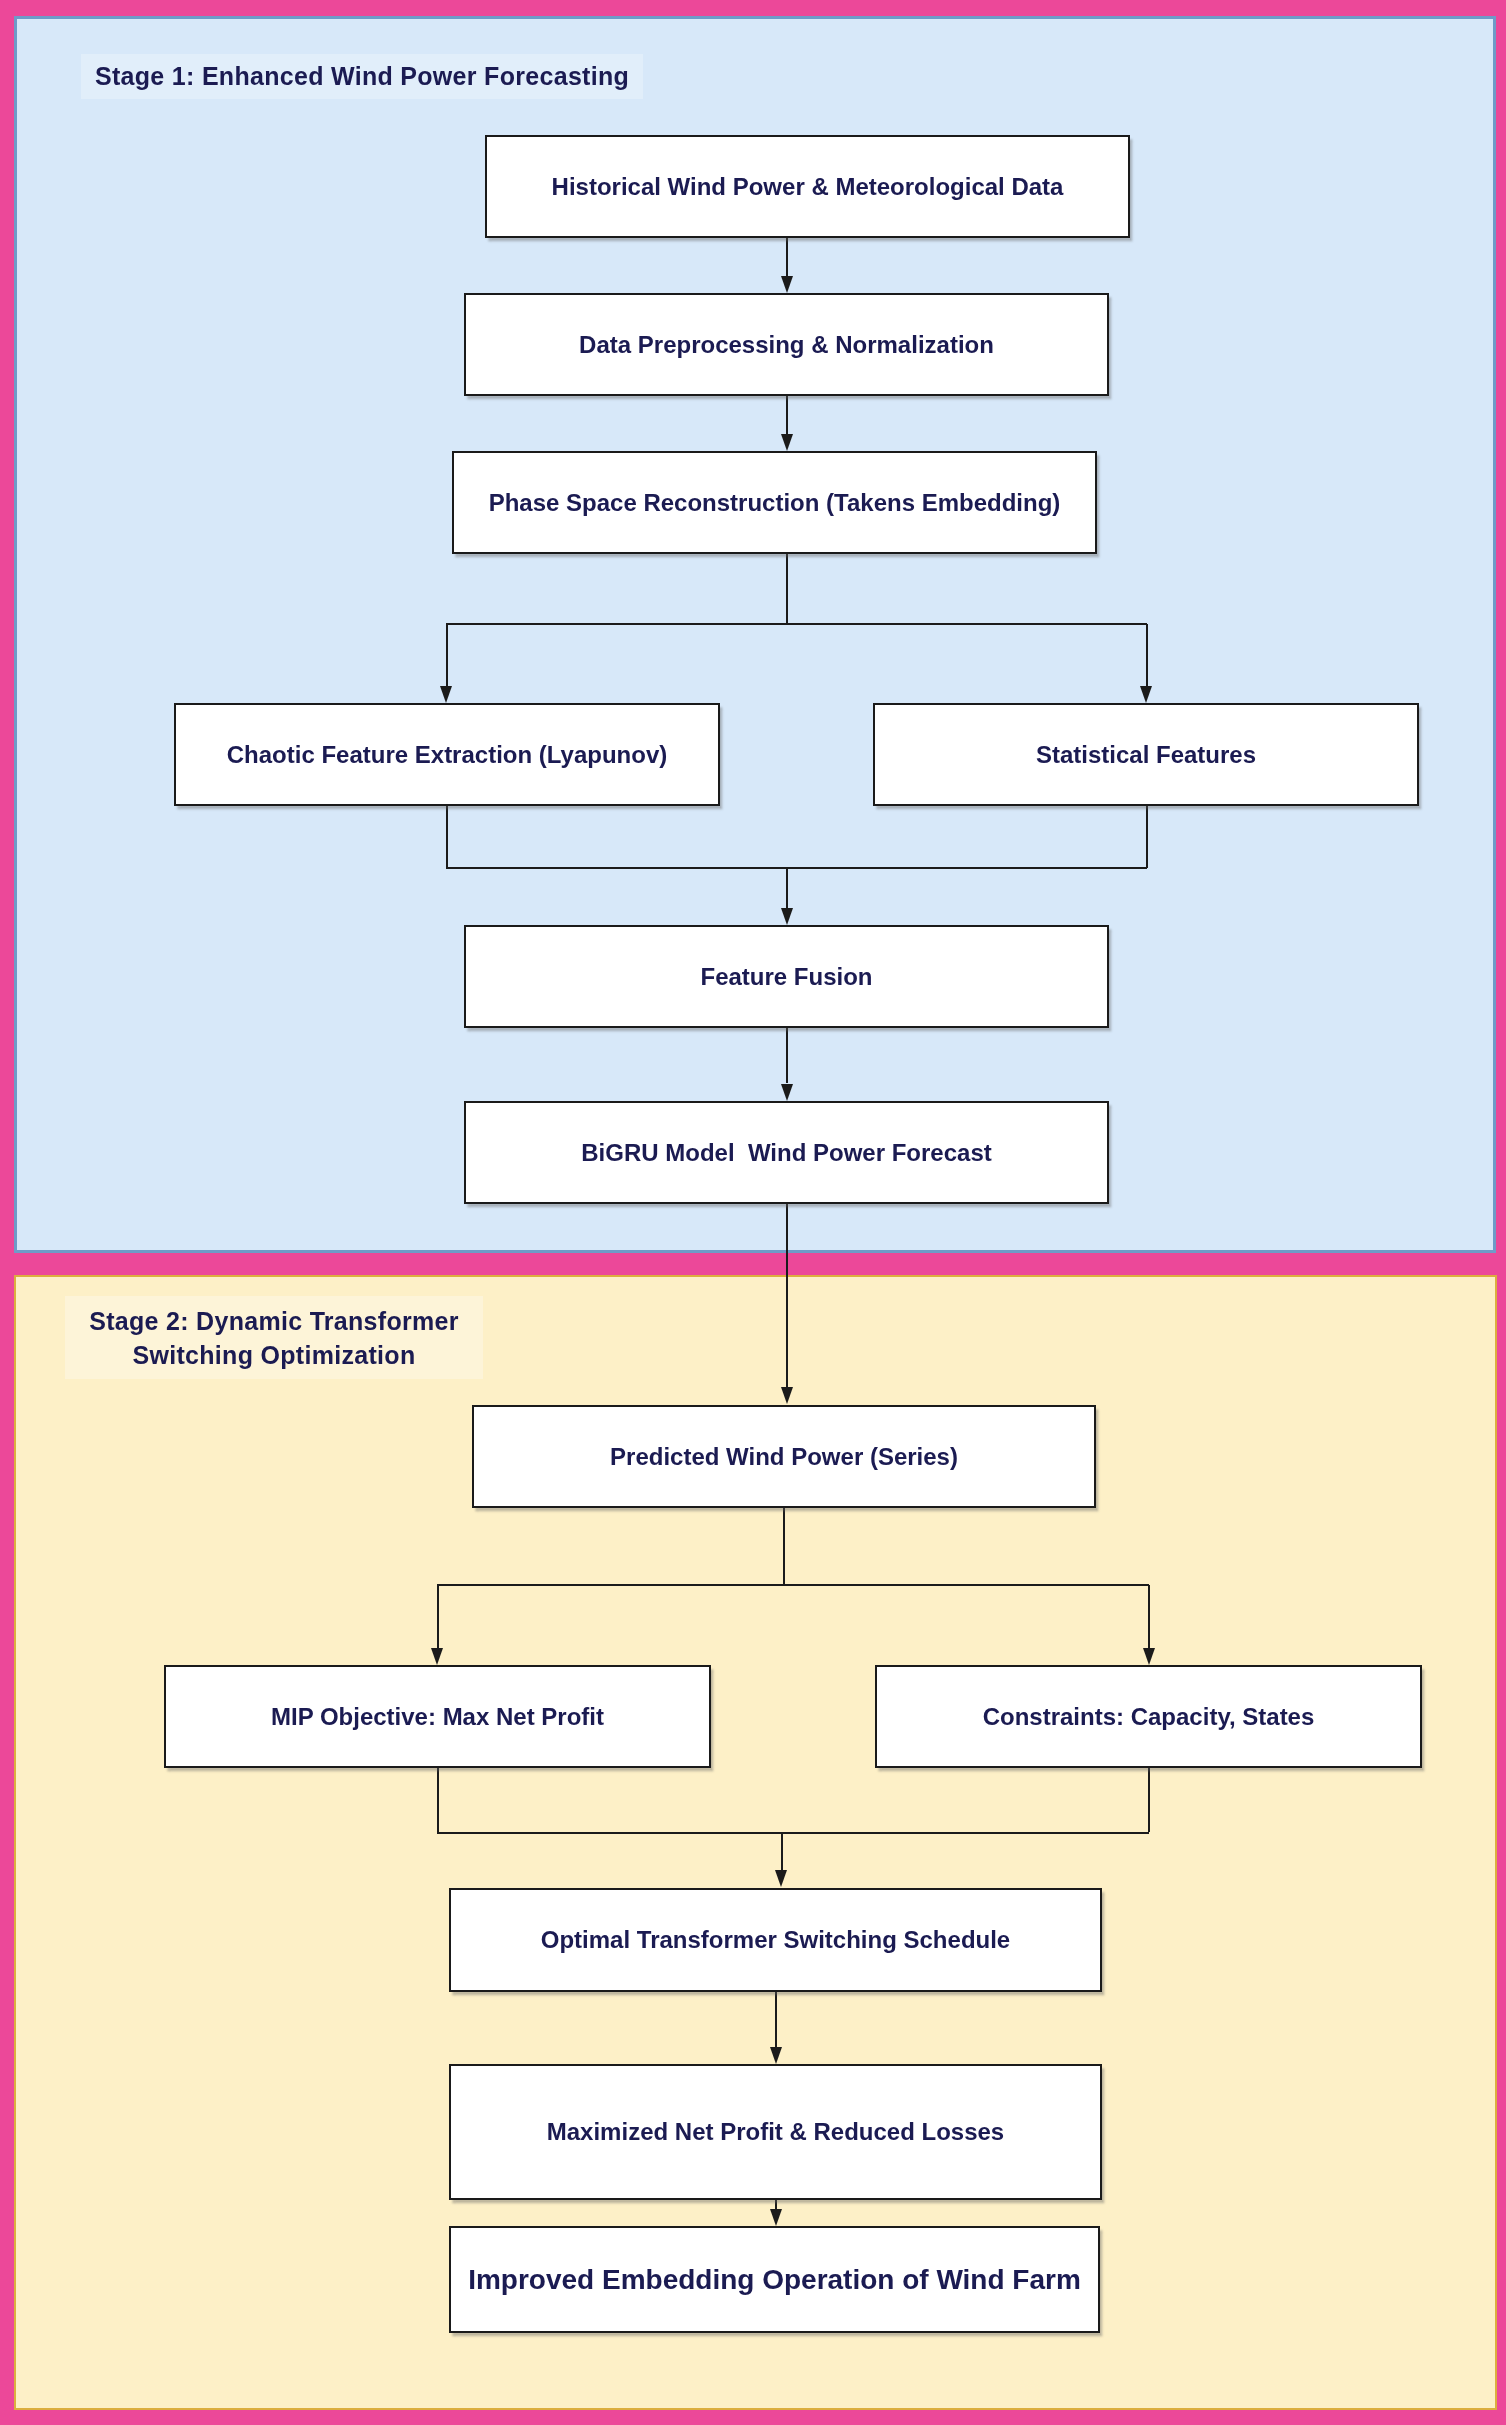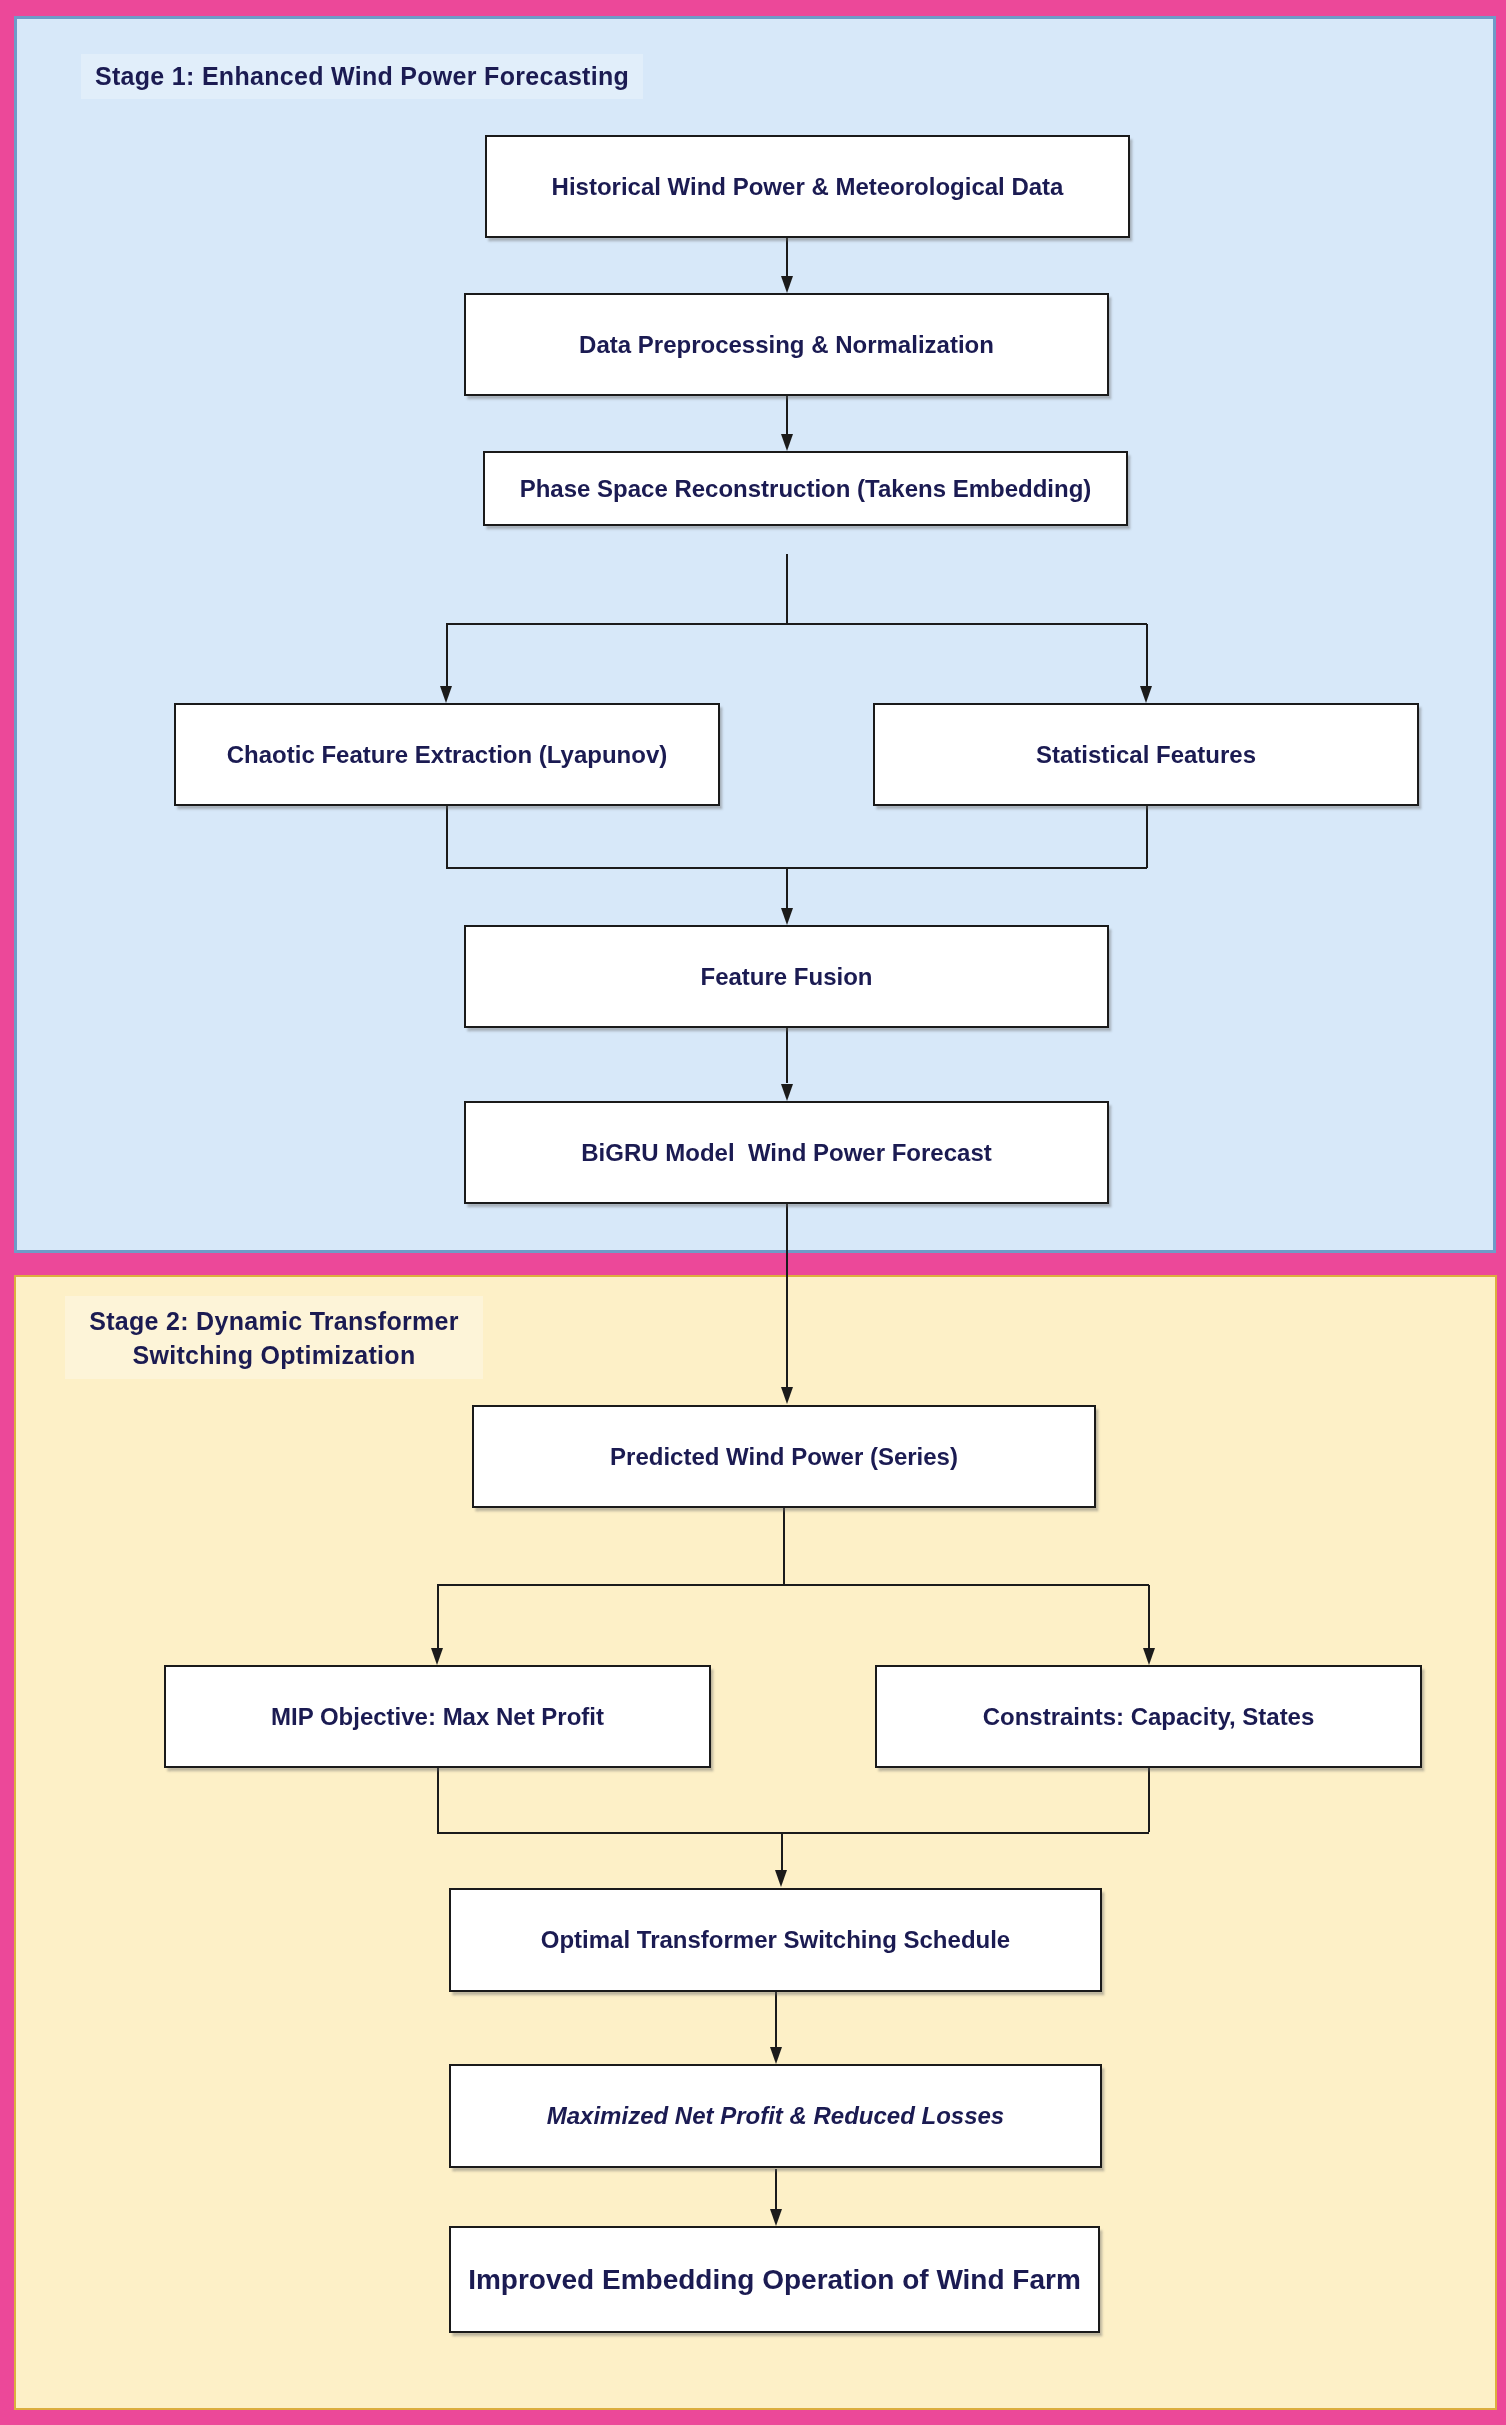--- a/index.html
+++ b/index.html
@@ -58,21 +58,21 @@
     <div>Stage 2: Dynamic Transformer</div>
     <div>Switching Optimization</div>
   </div>
 
   <div class="node" style="left:464px;top:135px;width:645px;height:103px;margin-left:21px;">
     <span>Historical Wind Power &amp; Meteorological Data</span>
   </div>
   <div class="node" style="left:464px;top:293px;width:645px;height:103px;">
     <span>Data Preprocessing &amp; Normalization</span>
   </div>
-  <div class="node" style="left:483px;top:451px;width:645px;height:75px;">
+  <div class="node" style="left:452px;top:451px;width:645px;height:103px;">
     <span>Phase Space Reconstruction (Takens Embedding)</span>
   </div>
   <div class="node" style="left:174px;top:703px;width:546px;height:103px;align-items:center;">
     <span>Chaotic Feature Extraction (Lyapunov)</span>
   </div>
   <div class="node" style="left:873px;top:703px;width:546px;height:103px;">
     <span>Statistical Features</span>
   </div>
   <div class="node" style="left:464px;top:925px;width:645px;height:103px;">
     <span>Feature Fusion</span>
@@ -86,21 +86,21 @@
   </div>
   <div class="node" style="left:164px;top:1665px;width:547px;height:103px;">
     <span>MIP Objective: Max Net Profit</span>
   </div>
   <div class="node" style="left:875px;top:1665px;width:547px;height:103px;">
     <span>Constraints: Capacity, States</span>
   </div>
   <div class="node" style="left:449px;top:1888px;width:653px;height:104px;">
     <span>Optimal Transformer Switching Schedule</span>
   </div>
-  <div class="node" style="left:449px;top:2064px;width:653px;height:104px;font-style:italic;">
+  <div class="node" style="left:449px;top:2064px;width:653px;height:136px;">
     <span>Maximized Net Profit &amp; Reduced Losses</span>
   </div>
   <div class="node xl" style="left:449px;top:2226px;width:651px;height:107px;">
     <span>Improved Embedding Operation of Wind Farm</span>
   </div>
 
   <div class="vline" style="left:786px;top:238px;height:38px;"></div>
   <div class="arrow" style="left:781px;top:276px;"></div>
 
   <div class="vline" style="left:786px;top:396px;height:38px;"></div>

